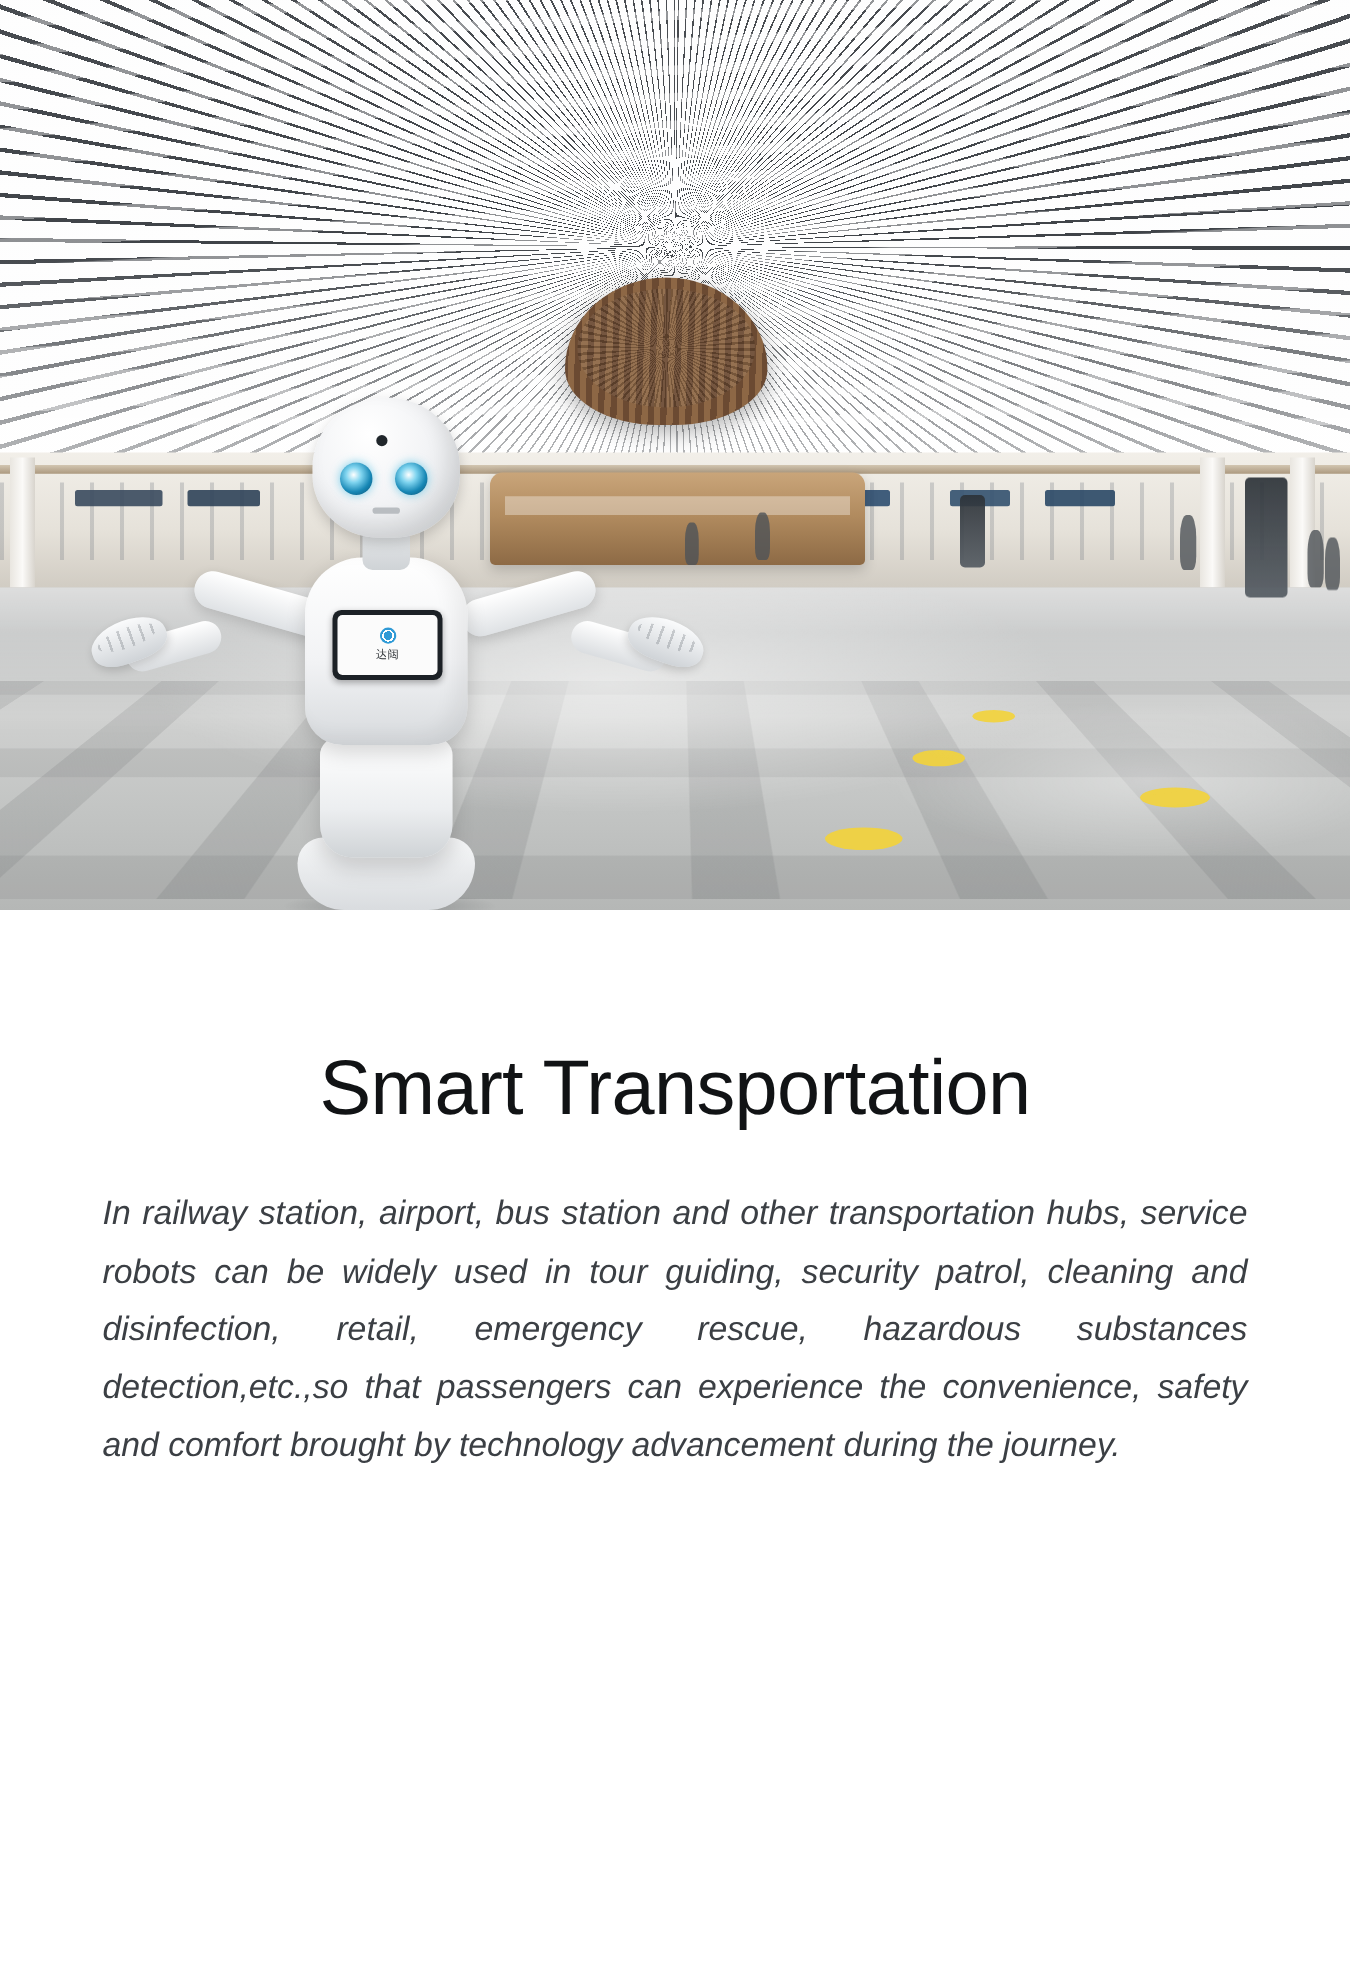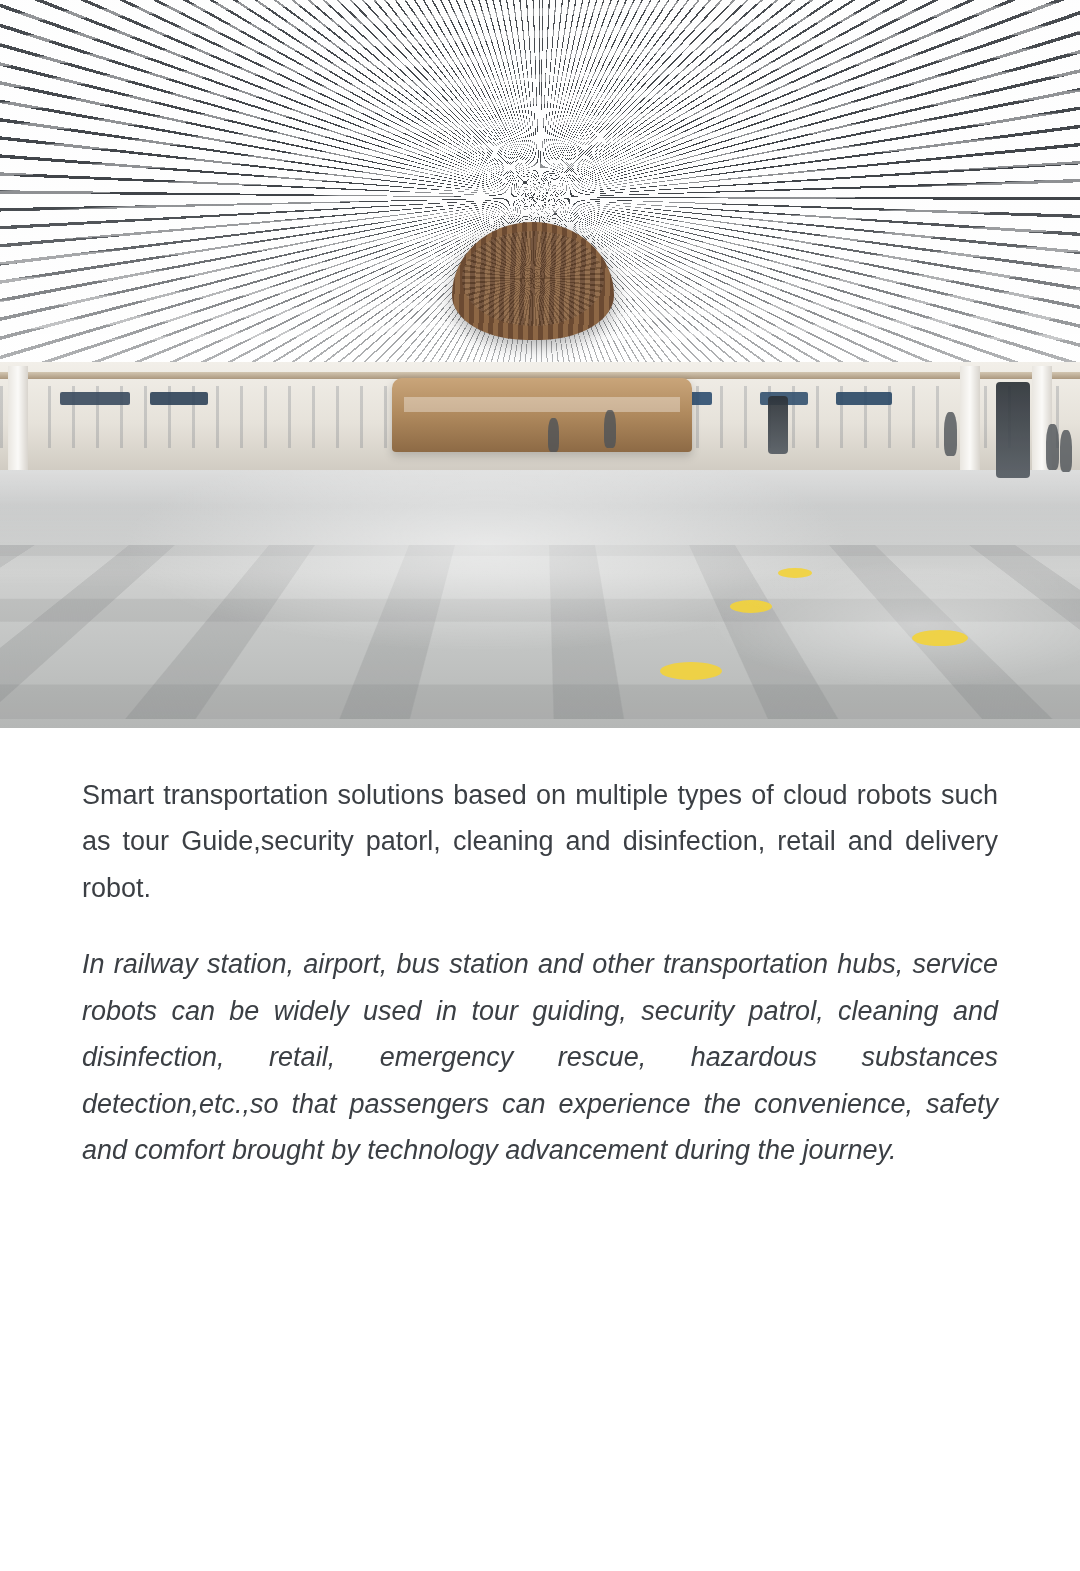--- a/index.html
+++ b/index.html
@@ -485,23 +485,50 @@
 
     <div class="person" style="left:604px;top:410px;width:12px;height:38px;"></div>
     <div class="person" style="left:548px;top:418px;width:11px;height:34px;"></div>
     <div class="person" style="left:944px;top:412px;width:13px;height:44px;"></div>
     <div class="person" style="left:1046px;top:424px;width:13px;height:46px;"></div>
     <div class="person" style="left:1060px;top:430px;width:12px;height:42px;"></div>
 
     <div class="kiosk" style="left:996px;top:382px;width:34px;height:96px;"></div>
     <div class="kiosk" style="left:768px;top:396px;width:20px;height:58px;"></div>
 
+    <div class="robot">
+      <div class="r-arm left"></div>
+      <div class="r-arm right"></div>
+      <div class="r-forearm left"></div>
+      <div class="r-forearm right"></div>
+      <div class="r-hand left"></div>
+      <div class="r-hand right"></div>
+
+      <div class="r-shadow"></div>
+      <div class="r-base"></div>
+      <div class="r-skirt"></div>
+      <div class="r-torso"></div>
+      <div class="r-neck"></div>
+
+      <div class="r-head"></div>
+      <div class="r-cam"></div>
+      <div class="r-eye left"></div>
+      <div class="r-eye right"></div>
+      <div class="r-mouth"></div>
+
+      <div class="r-screen">
+        <div class="r-screen-inner">
+          <div class="r-logo-dot"></div>
+          <div class="r-logo-text">达闼</div>
+        </div>
+      </div>
+    </div>
   </div>
 
   <div class="content">
+    <h1 class="title">Smart Transportation</h1>
 
     <div class="body-wrap">
-      <p class="para">Smart transportation solutions based on multiple types of cloud robots such as tour Guide,security patorl, cleaning and disinfection, retail and delivery robot.</p>
       <p class="para">In railway station, airport, bus station and other transportation hubs, service robots can be widely used in tour guiding, security patrol, cleaning and disinfection, retail, emergency rescue, hazardous substances detection,etc.,so that passengers can experience the convenience, safety and comfort brought by technology advancement during the journey.</p>
     </div>
   </div>
 
 </div>
 
 </body></html>

